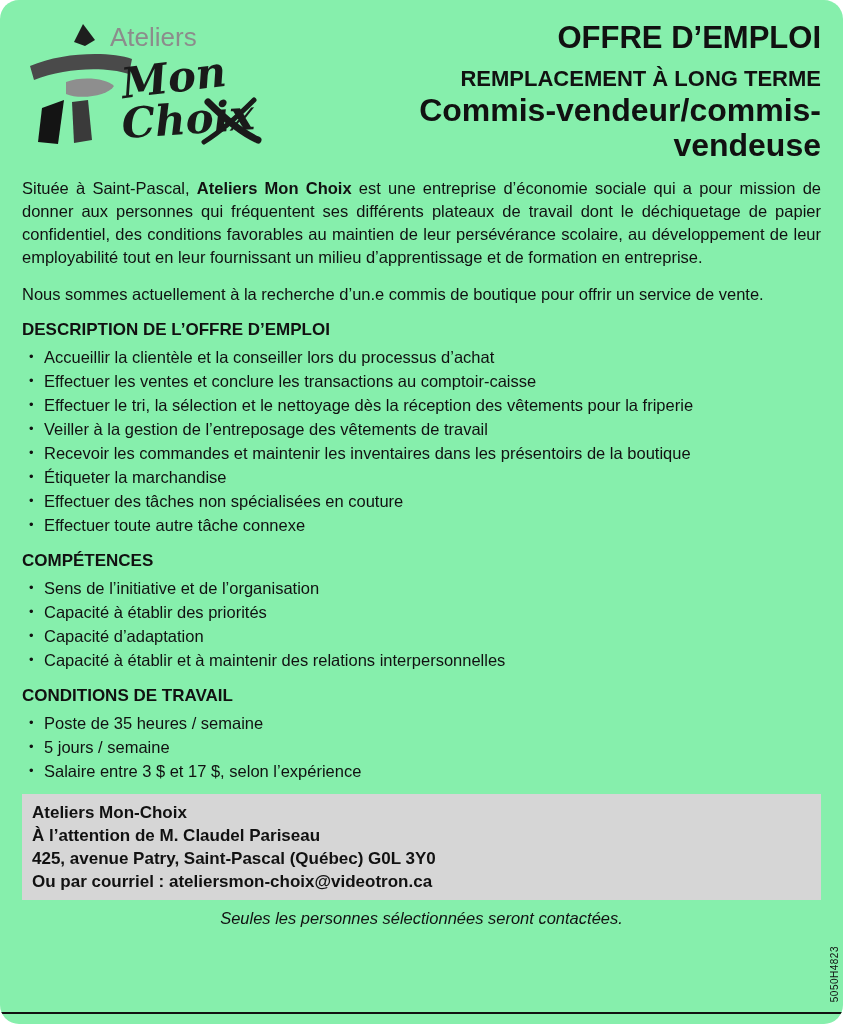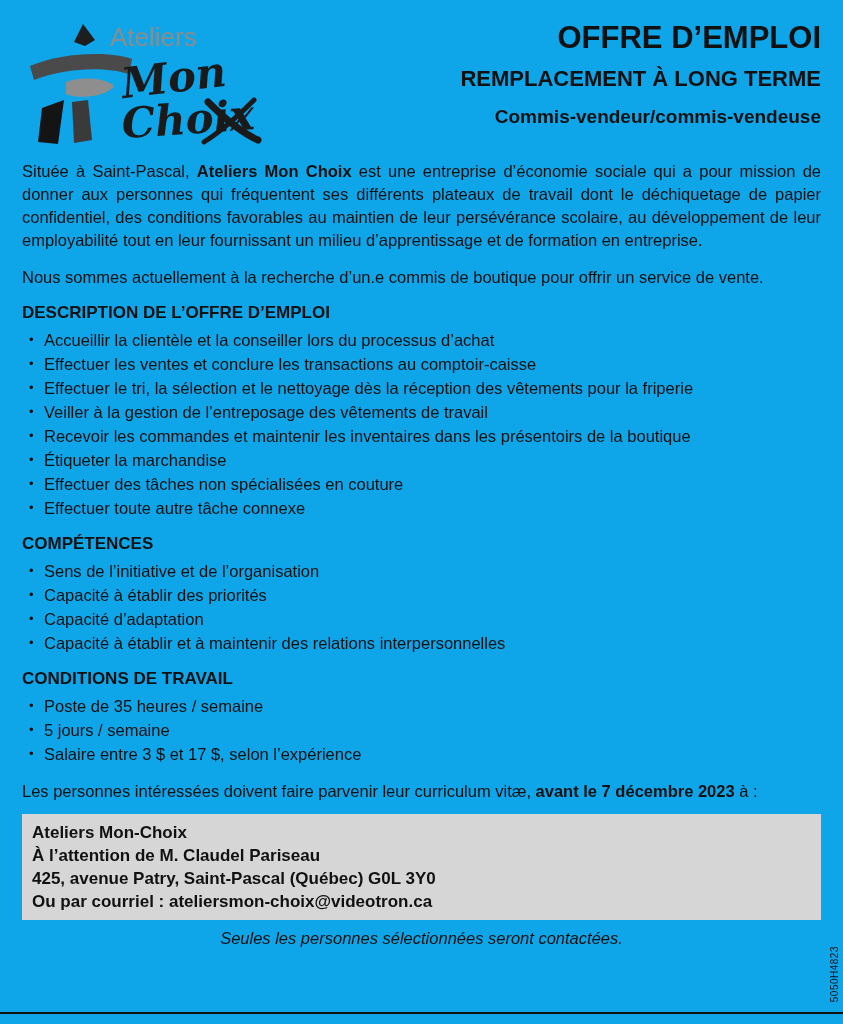--- a/index.html
+++ b/index.html
@@ -2,32 +2,33 @@
 <html lang="fr"><head>
 <meta charset="utf-8">
 <style>
   * { box-sizing: border-box; }
   html, body { margin: 0; padding: 0; background: #ffffff; }
   body { font-family: "Liberation Sans", sans-serif; color: #111; }
   .page {
     position: relative;
     width: 843px;
     height: 1024px;
-    background: #0ea5e9;
+    background: #86efac;
     padding: 16px 22px 0 22px;
     overflow: hidden;
+    border-radius: 19px;
   }
 
   
   .header { display: flex; align-items: flex-start; }
   .logo { width: 250px; height: 130px; flex: 0 0 auto; }
   .titles { flex: 1; text-align: right; padding-top: 6px; }
   .title-main { font-size: 31px; font-weight: bold; line-height: 1.05; }
   .title-sub { font-size: 22px; font-weight: bold; margin-top: 12px; line-height: 1.1; }
-  .title-position { font-size: 19px; font-weight: bold; margin-top: 16px; line-height: 1.1; text-align: right; }
+  .title-position { font-size: 32px; font-weight: bold; margin-top: 2px; line-height: 1.1; text-align: right; }
 
   
   .para {
     font-size: 16.5px;
     line-height: 23px;
     text-align: justify;
     margin: 14px 0 0 0;
   }
   .bold { font-weight: bold; }
 
@@ -197,21 +198,20 @@
           <span class="bullet-glyph">•</span>
           <span>5 jours / semaine</span>
         </li>
       <li>
           <span class="bullet-glyph">•</span>
           <span>Salaire entre 3 $ et 17 $, selon l’expérience</span>
         </li>
     </ul>
   </div>
 
-  <p class="para"><span>Les personnes intéressées doivent faire parvenir leur curriculum vitæ, </span><span class="bold">avant le 7 décembre 2023</span><span> à :</span></p>
 
   <div class="contact-box">
     <div>Ateliers Mon-Choix</div>
     <div>À l’attention de M. Claudel Pariseau</div>
     <div>425, avenue Patry, Saint-Pascal (Québec) G0L 3Y0</div>
     <div>Ou par courriel : ateliersmon-choix@videotron.ca</div>
   </div>
 
   <div class="footer-note">Seules les personnes sélectionnées seront contactées.</div>
 

